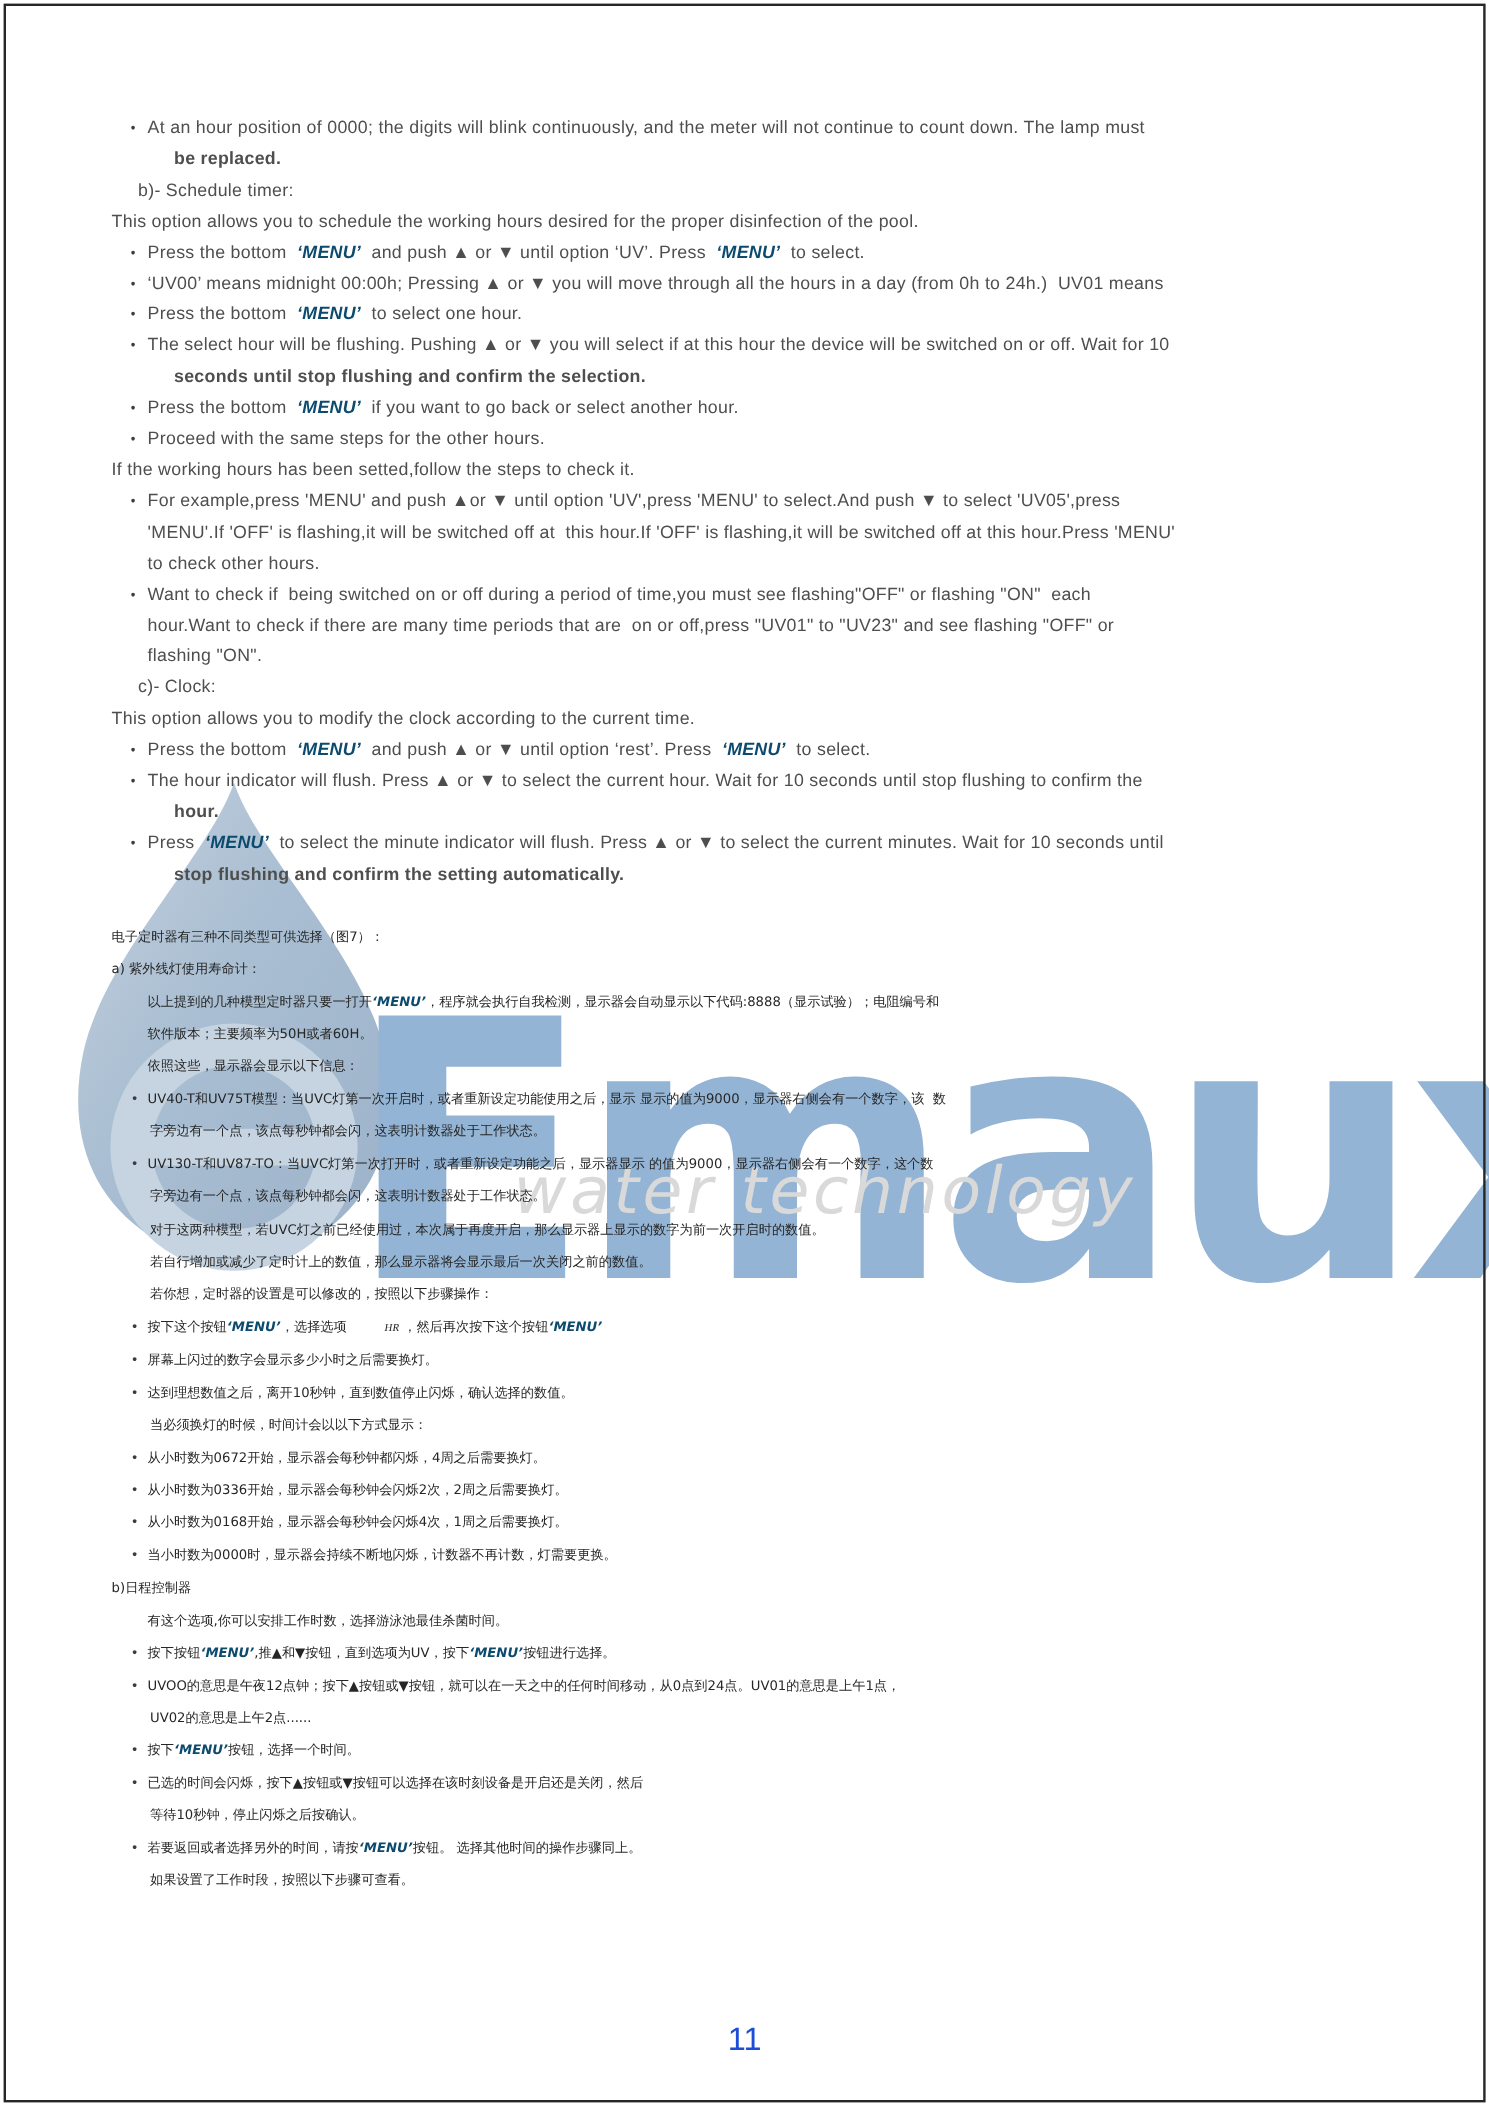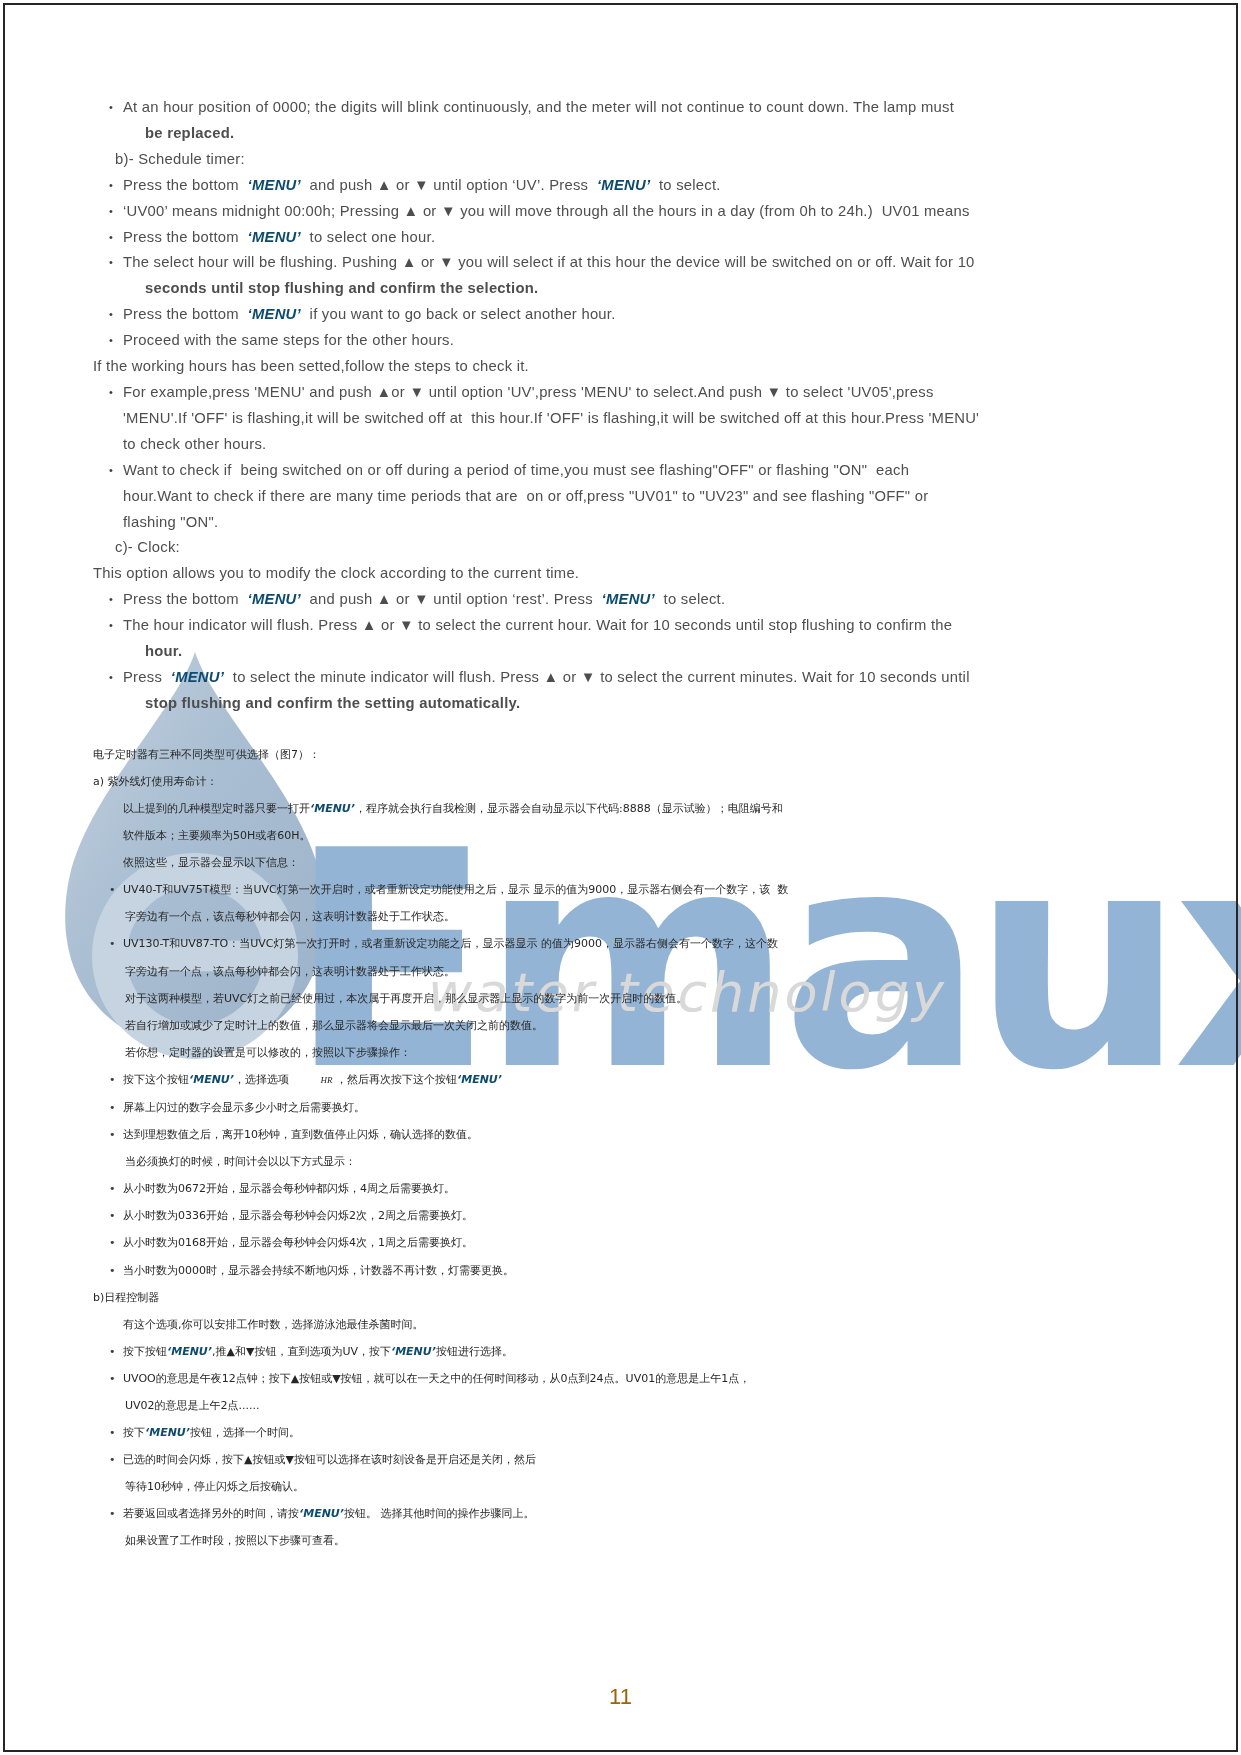--- a/index.html
+++ b/index.html
@@ -25,21 +25,21 @@
   .i0{padding-left:0;}
   .ih{padding-left:22px;}
   .i1{padding-left:30px;}
   .c1{padding-left:30px;}
   .c2{padding-left:52px;font-weight:bold;}
   .zi{padding-left:30px;}
   .zc{padding-left:32px;}
   .bul::before{content:"•";position:absolute;left:16px;top:0;font-size:11px;color:#3c3c3c;}
 
   .pagenum{position:absolute;left:0;right:0;top:1684px;text-align:center;z-index:1;
-           font-family:"Liberation Sans",sans-serif;font-size:22px;color:#a16207;}
+           font-family:"Liberation Sans",sans-serif;font-size:27px;color:#1d4ed8;}
 </style>
 </head>
 <body>
 
 <div class="page">
 
   <div class="watermark">
     <svg class="wm-drop" viewBox="0 0 270 400" xmlns="http://www.w3.org/2000/svg" aria-hidden="true">
       <defs>
         <linearGradient id="dropg" x1="0" y1="0" x2="1" y2="1">
@@ -57,20 +57,21 @@
     <div class="wm-brand">Emaux</div>
     <div class="wm-tag">water technology</div>
   </div>
 
   <div class="frame"></div>
 
   <div class="content">
       <div class="row en i1 bul">At an hour position of 0000; the digits will blink continuously, and the meter will not continue to count down. The lamp must</div>
       <div class="row en c2">be replaced.</div>
       <div class="row en ih">b)- Schedule timer:</div>
+      <div class="row en i0">This option allows you to schedule the working hours desired for the proper disinfection of the pool.</div>
       <div class="row en i1 bul">Press the bottom&nbsp; <b>‘MENU’</b>&nbsp; and push ▲ or ▼ until option ‘UV’. Press&nbsp; <b>‘MENU’</b>&nbsp; to select.</div>
       <div class="row en i1 bul">‘UV00’ means midnight 00:00h; Pressing ▲ or ▼ you will move through all the hours in a day (from 0h to 24h.)&nbsp; UV01 means</div>
       <div class="row en i1 bul">Press the bottom&nbsp; <b>‘MENU’</b>&nbsp; to select one hour.</div>
       <div class="row en i1 bul">The select hour will be flushing. Pushing ▲ or ▼ you will select if at this hour the device will be switched on or off. Wait for 10</div>
       <div class="row en c2">seconds until stop flushing and confirm the selection.</div>
       <div class="row en i1 bul">Press the bottom&nbsp; <b>‘MENU’</b>&nbsp; if you want to go back or select another hour.</div>
       <div class="row en i1 bul">Proceed with the same steps for the other hours.</div>
       <div class="row en i0">If the working hours has been setted,follow the steps to check it.</div>
       <div class="row en i1 bul">For example,press 'MENU' and push ▲or ▼ until option 'UV',press 'MENU' to select.And push ▼ to select 'UV05',press</div>
       <div class="row en c1">'MENU'.If 'OFF' is flashing,it will be switched off at&nbsp; this hour.If 'OFF' is flashing,it will be switched off at this hour.Press 'MENU'</div>

